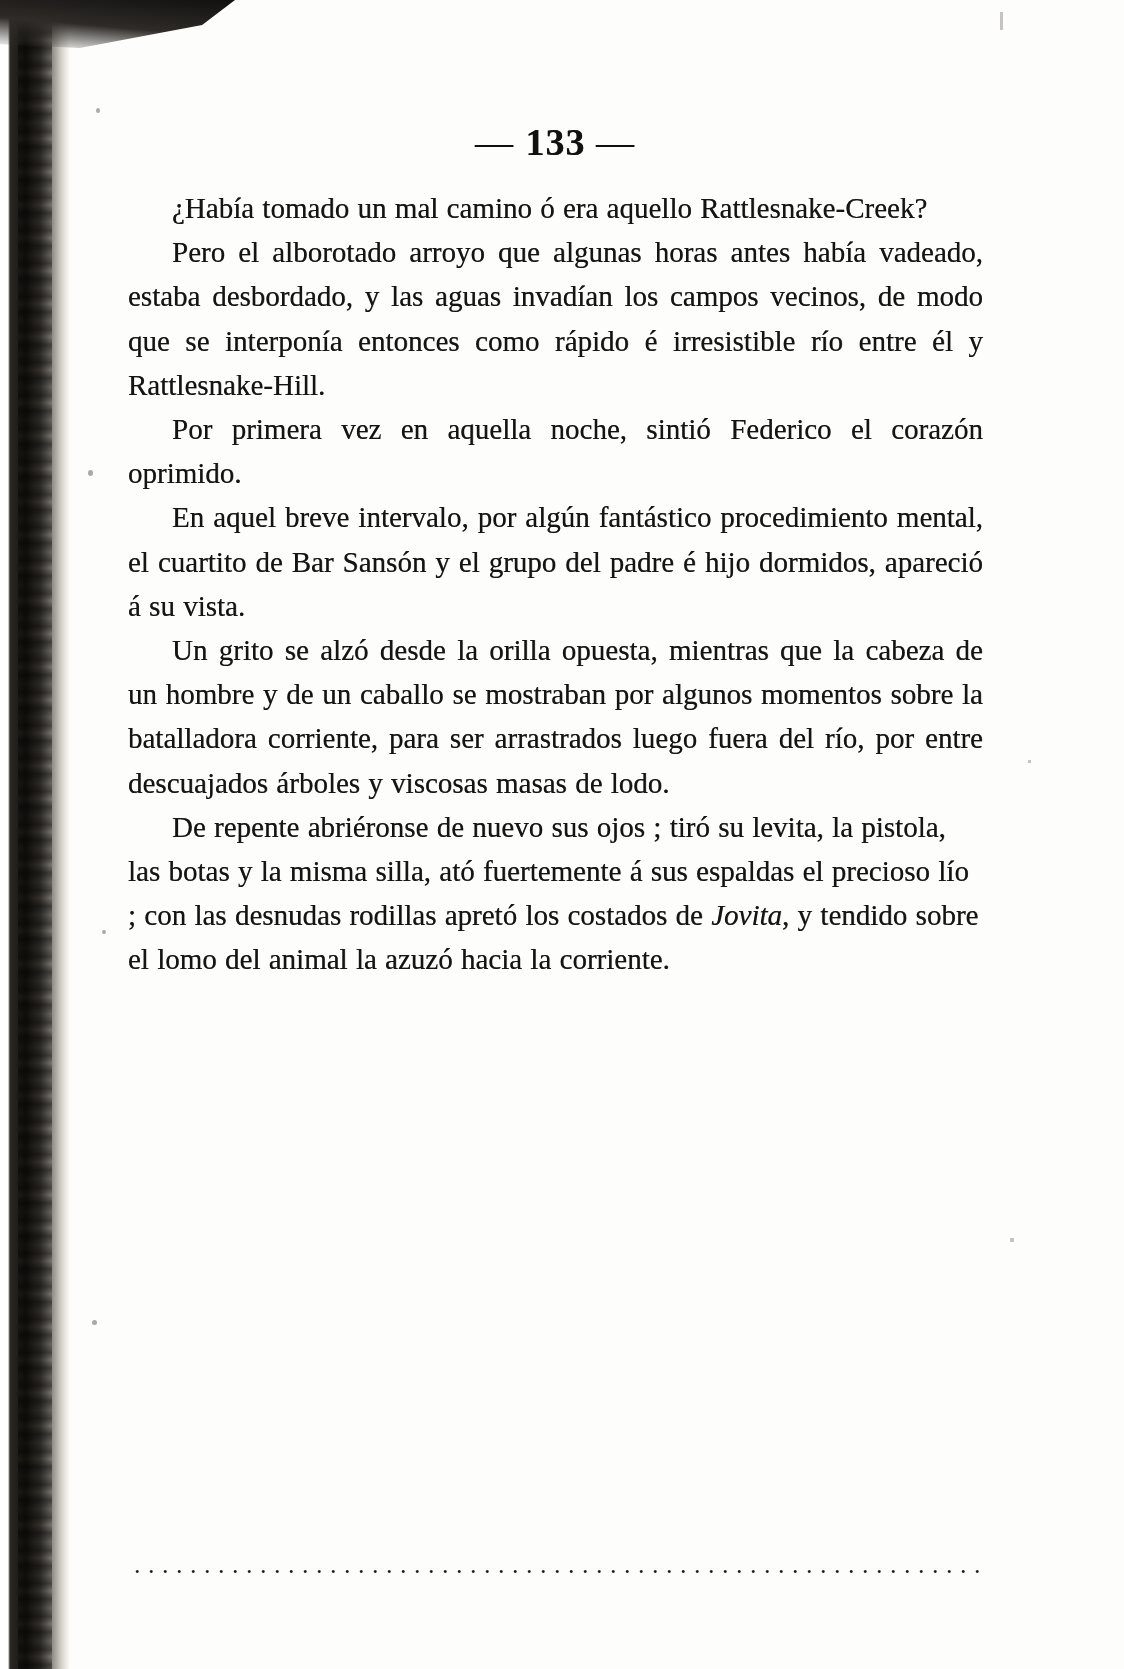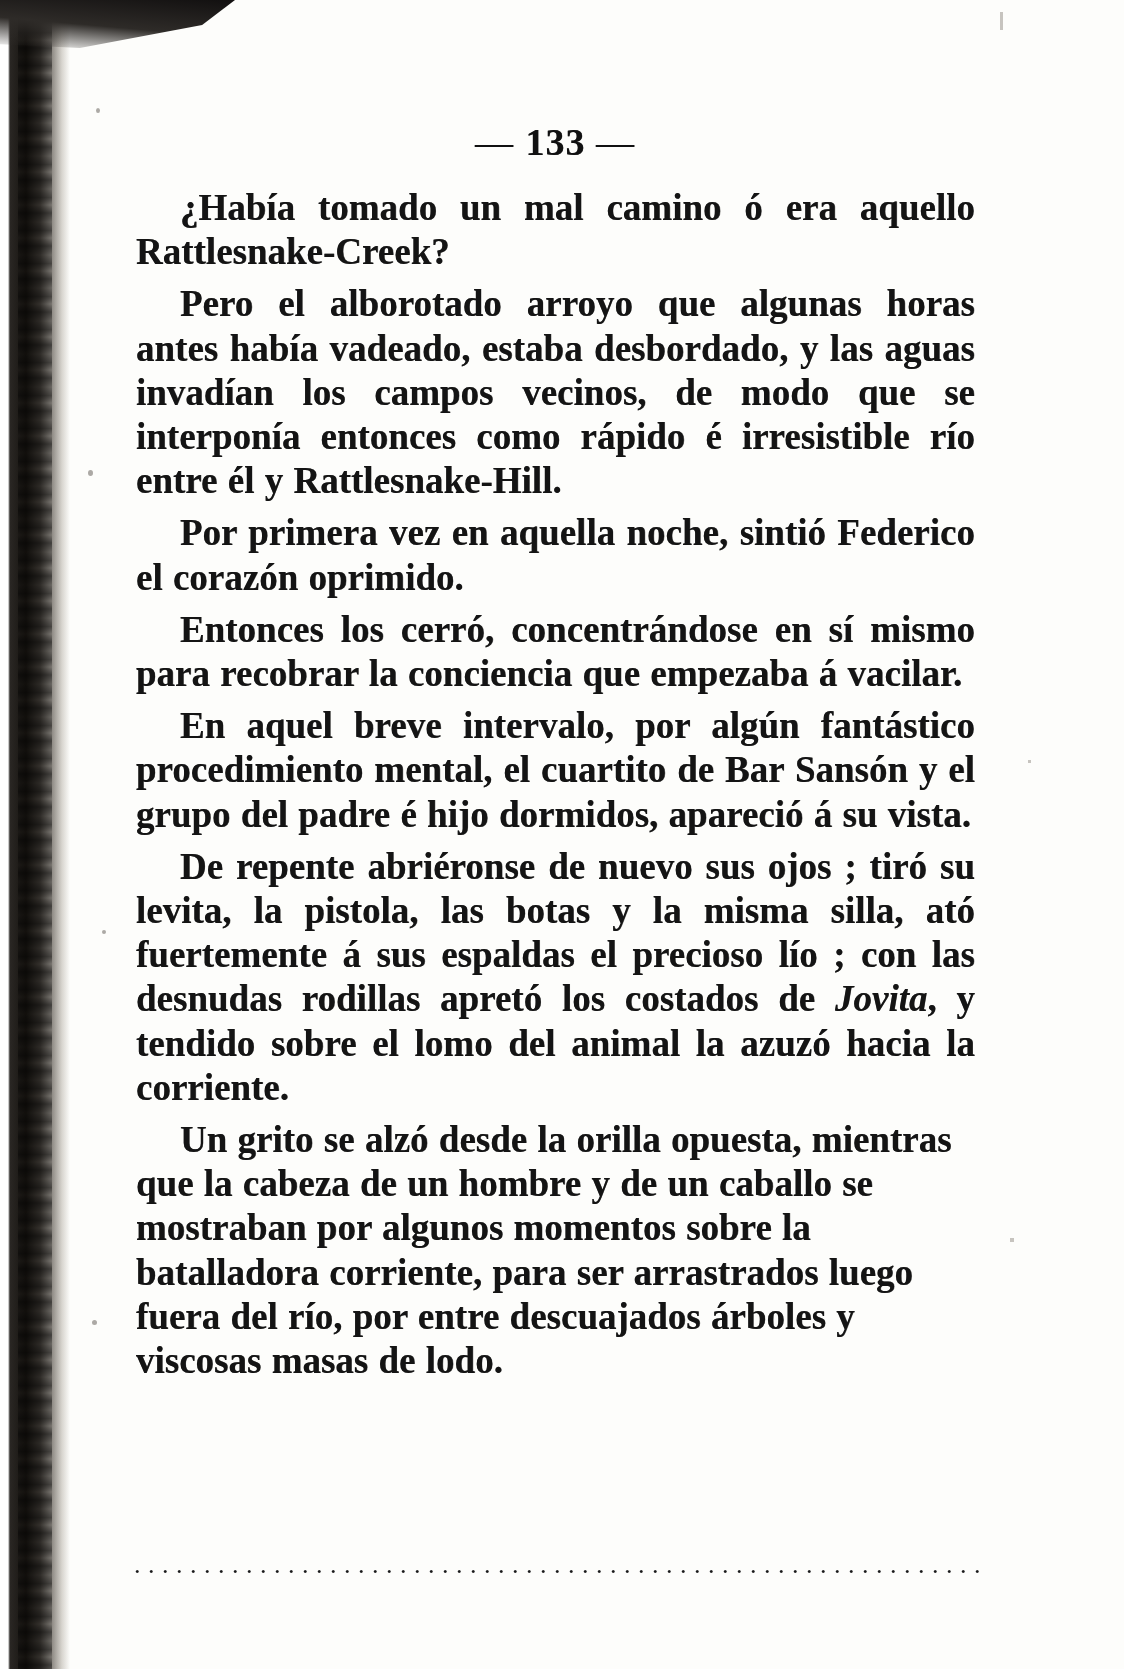--- a/index.html
+++ b/index.html
@@ -83,28 +83,27 @@
     color: #111;
     margin: 0 0 22px 0;
     font-weight: 700;
   }
   .folio .dash {
     font-weight: 400;
     letter-spacing: 2px;
   }
 
   p.para {
-    margin: 8px;
-    font-size: 37px;
+    margin: 0;
+    font-size: 29px;
     line-height: 44.2px;
     color: #141414;
     text-align: justify;
     text-indent: 44px;
     word-spacing: 1px;
-    font-weight: bold;
     -webkit-font-smoothing: none;
   }
   p.para:last-of-type {
     text-align: left;
   }
   p.para em {
     font-style: italic;
   }
 
   
@@ -155,23 +154,22 @@
 
     <div class="folio">
       <span class="dash">—</span>
       <span>133</span>
       <span class="dash">—</span>
     </div>
 
     <p class="para">¿Había tomado un mal camino ó era aquello Rattlesnake-Creek?</p>
     <p class="para">Pero el alborotado arroyo que algunas horas antes había vadeado, estaba desbordado, y las aguas invadían los campos vecinos, de modo que se interponía entonces como rápido é irresistible río entre él y Rattlesnake-Hill.</p>
     <p class="para">Por primera vez en aquella noche, sintió Federico el corazón oprimido.</p>
-    <p class="para">Entonces los cerró, concentrándose en sí mismo para recobrar la conciencia que empezaba á vacilar.</p>
     <p class="para">En aquel breve intervalo, por algún fantástico procedimiento mental, el cuartito de Bar Sansón y el grupo del padre é hijo dormidos, apareció á su vista.</p>
 
+    <p class="para">Un grito se alzó desde la orilla opuesta, mientras que la cabeza de un hombre y de un caballo se mostraban por algunos momentos sobre la batalladora corriente, para ser arrastrados luego fuera del río, por entre descuajados árboles y viscosas masas de lodo.</p>
+
     <p class="para"><span>De repente abriéronse de nuevo sus ojos ; tiró su levita, la pistola, las botas y la misma silla, ató fuertemente á sus espaldas el precioso lío ; con las desnudas rodillas apretó los costados de</span> <em>Jovita</em><span>, y tendido sobre el lomo del animal la azuzó hacia la corriente.</span></p>
-
-    <p class="para">Un grito se alzó desde la orilla opuesta, mientras que la cabeza de un hombre y de un caballo se mostraban por algunos momentos sobre la batalladora corriente, para ser arrastrados luego fuera del río, por entre descuajados árboles y viscosas masas de lodo.</p>
   </div>
 
   <div class="dot-rule">.........................................................................................</div>
 
 </div>
 
 </body></html>

